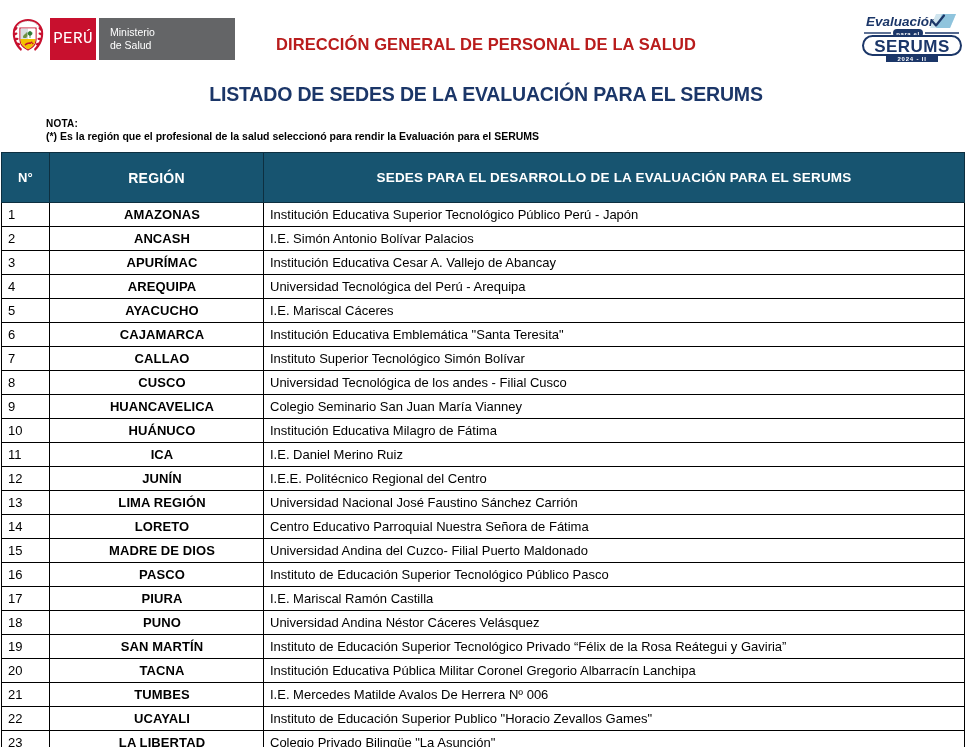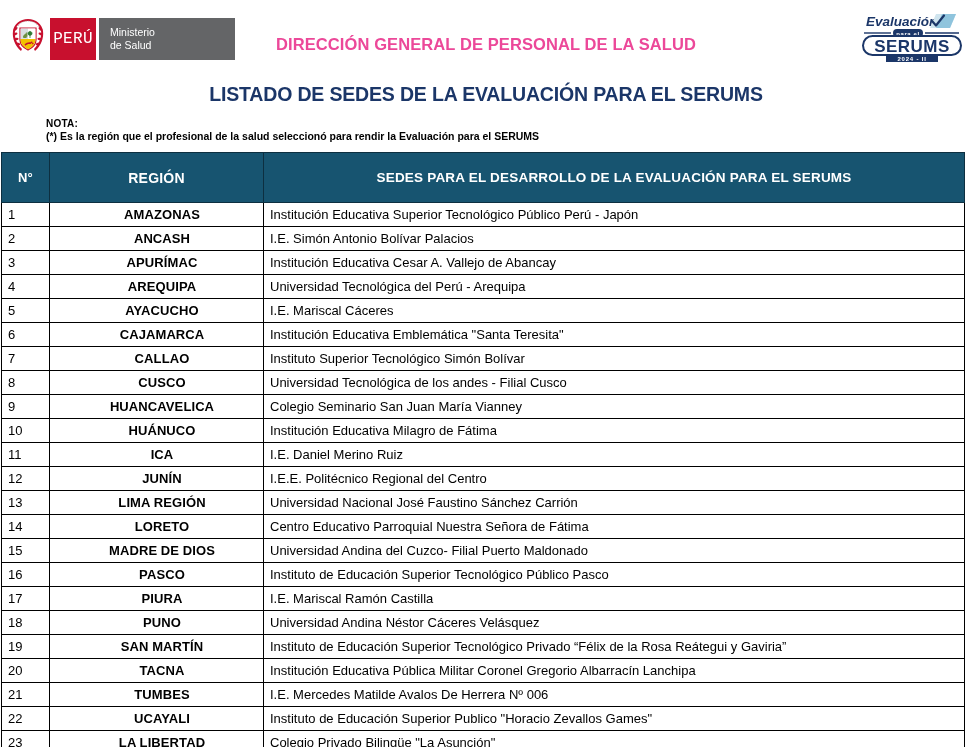--- a/index.html
+++ b/index.html
@@ -76,21 +76,21 @@
   
   .org-title {
     position: absolute;
     left: 0;
     right: 0;
     top: 35px;
     text-align: center;
     font-size: 16.5px;
     font-weight: bold;
     letter-spacing: 0.1px;
-    color: #ec4899;
+    color: #b91c1c;
   }
 
   
   .serums-badge {
     position: absolute;
     right: 8px;
     top: 8px;
     width: 104px;
     height: 56px;
   }

